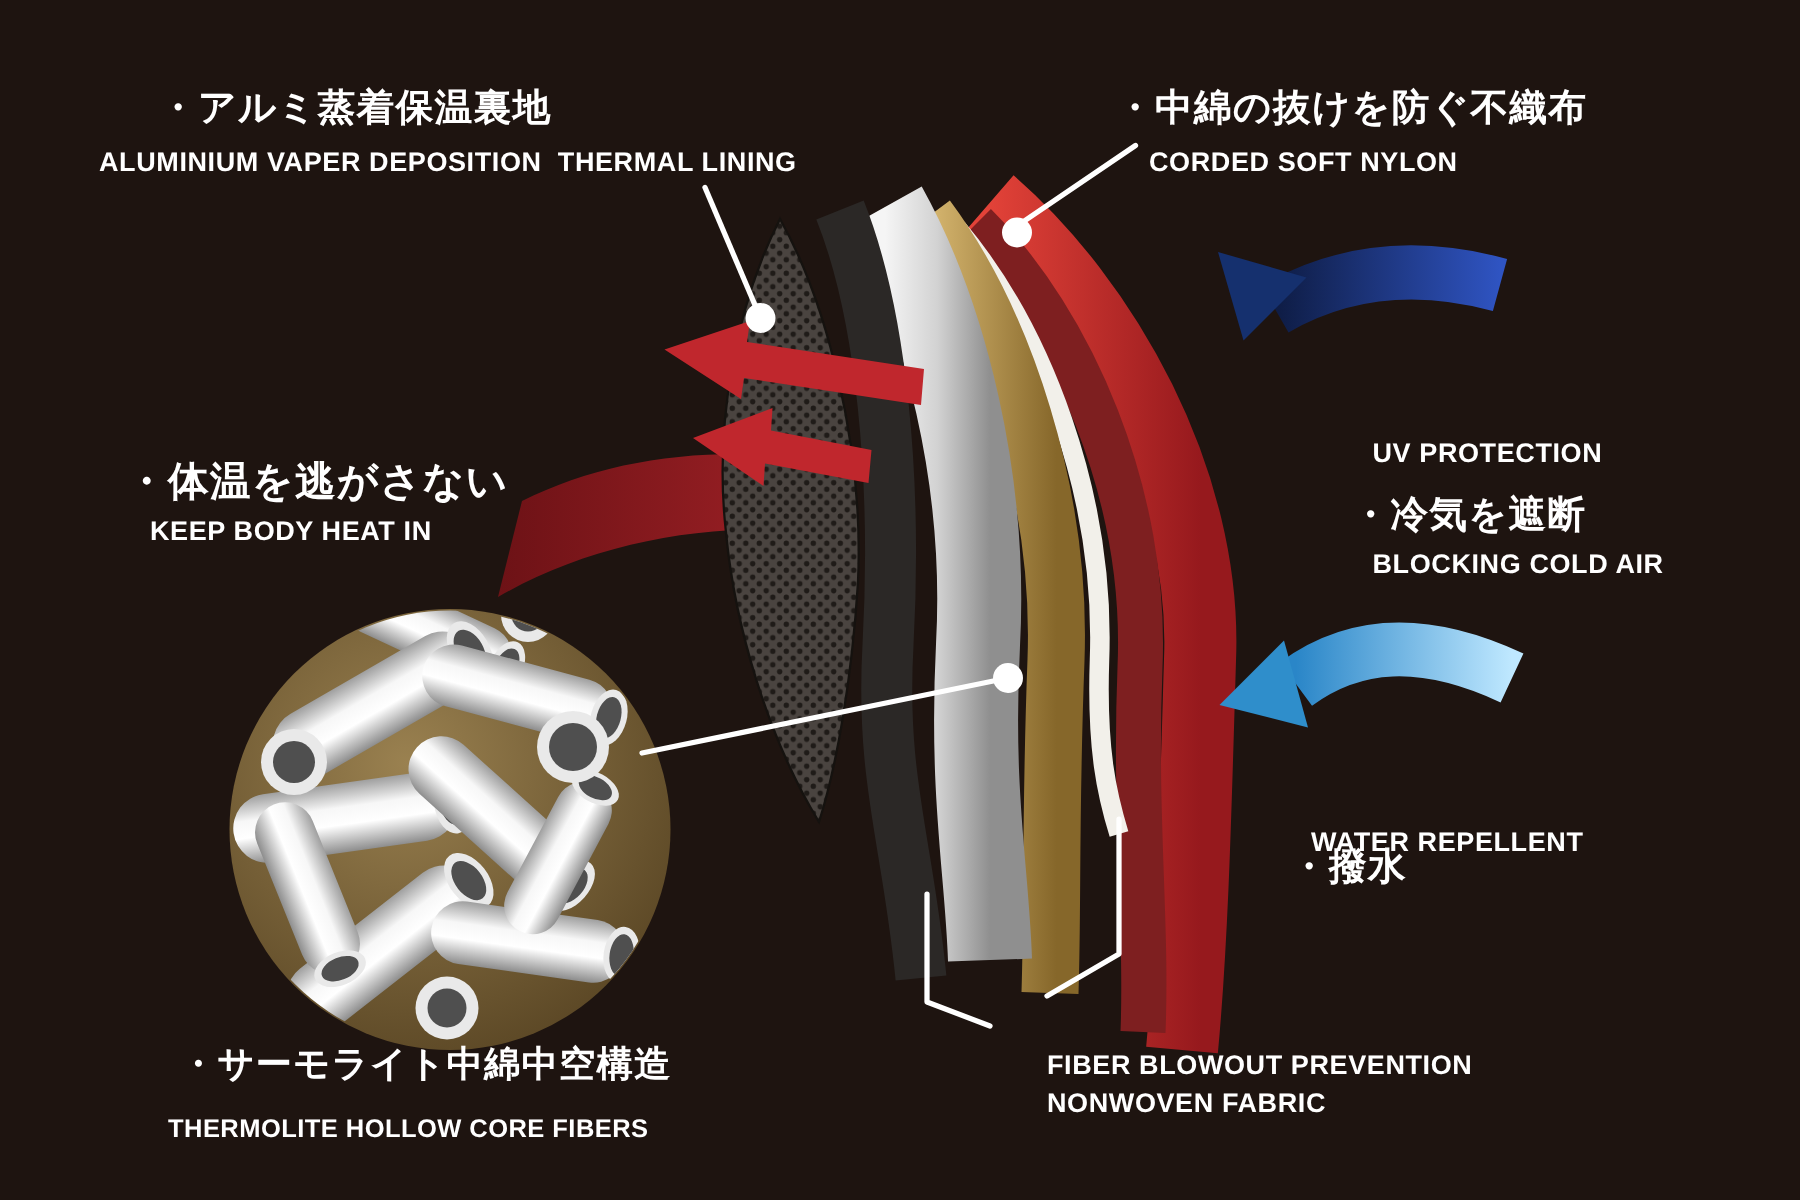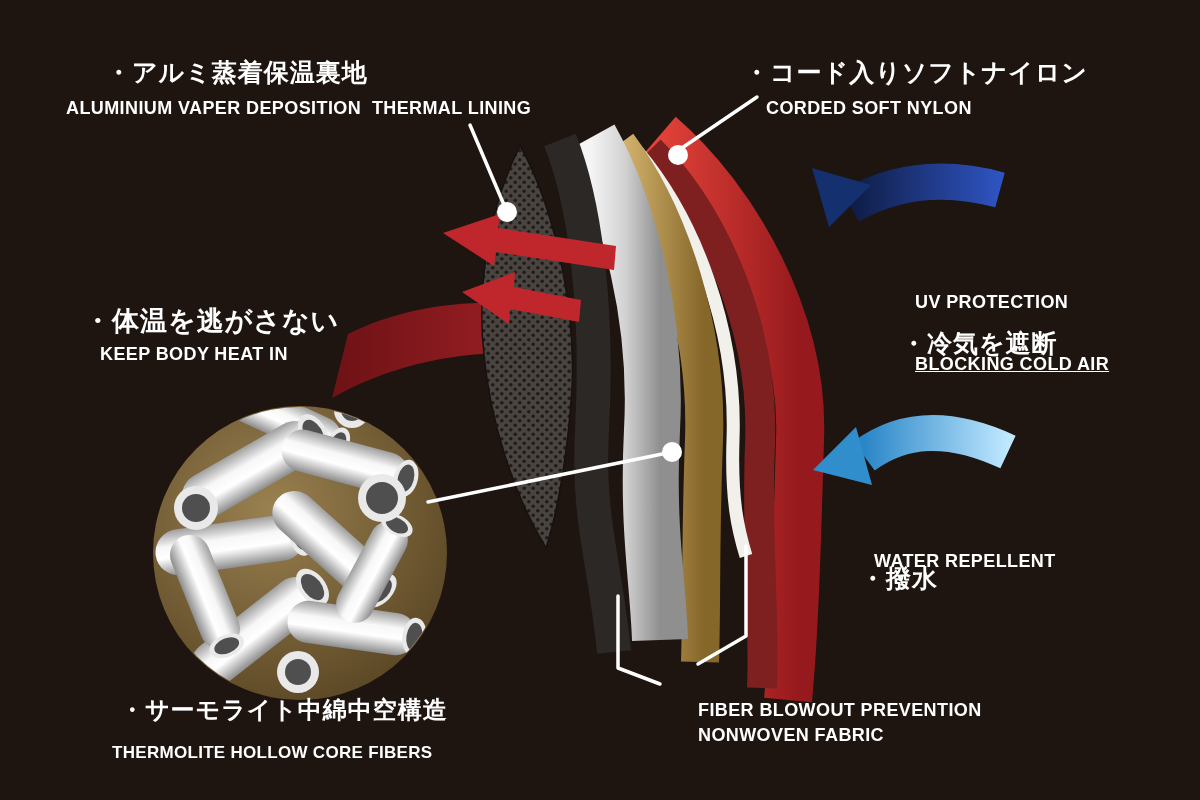--- a/index.html
+++ b/index.html
@@ -164,30 +164,30 @@
     <g fill="#ffffff">
       <circle cx="507" cy="212" r="10"></circle>
       <circle cx="678" cy="155" r="10"></circle>
       <circle cx="672" cy="452" r="10"></circle>
     </g>
   </svg>
 
   <div class="label jp" style="left:106px; top:58px;">・アルミ蒸着保温裏地</div>
   <div class="label en" style="left:66px; top:98px;">ALUMINIUM VAPER DEPOSITION  THERMAL LINING</div>
 
-  <div class="label jp" style="left:744px; top:58px;">・コード入りソフトナイロン</div>
+  <div class="label jp" style="left:744px; top:58px;">・中綿の抜けを防ぐ不織布</div>
   <div class="label en" style="left:766px; top:98px;">CORDED SOFT NYLON</div>
 
   <div class="label jp-big" style="left:84px; top:306px;">・体温を逃がさない</div>
   <div class="label en" style="left:100px; top:344px;">KEEP BODY HEAT IN</div>
 
   <div class="label en" style="left:915px; top:292px;">UV PROTECTION</div>
 
   <div class="label jp" style="left:901px; top:329px;">・冷気を遮断</div>
-  <div class="label en" style="left:915px; top:354px;text-decoration:underline;">BLOCKING COLD AIR</div>
+  <div class="label en" style="left:915px; top:366px;">BLOCKING COLD AIR</div>
 
   <div class="label jp" style="left:860px; top:516px;margin-top:48px;">・撥水</div>
   <div class="label en" style="left:874px; top:551px;">WATER REPELLENT</div>
 
   <div class="label en" style="left:698px; top:700px;">FIBER BLOWOUT PREVENTION</div>
   <div class="label en" style="left:698px; top:725px;">NONWOVEN FABRIC</div>
 
   <div class="label jp" style="left:120px; top:696px; font-size:24px;">・サーモライト中綿中空構造</div>
   <div class="label en-sm" style="left:112px; top:731px;">THERMOLITE HOLLOW CORE FIBERS</div>
 

